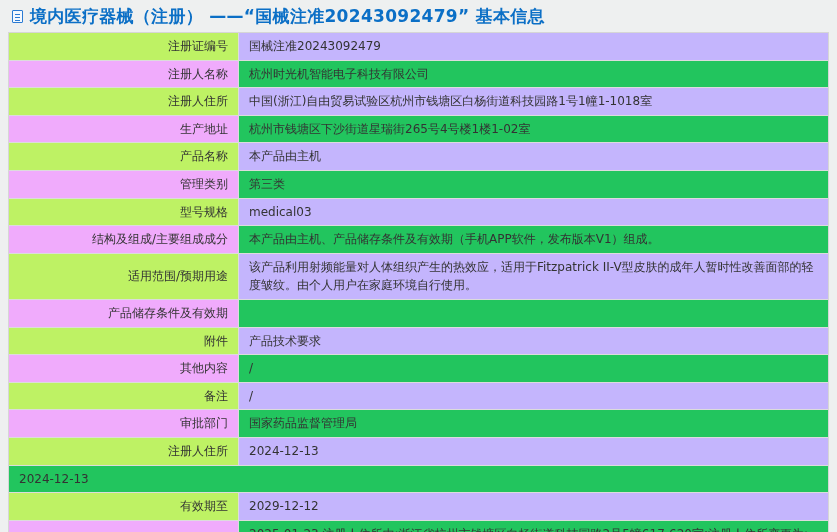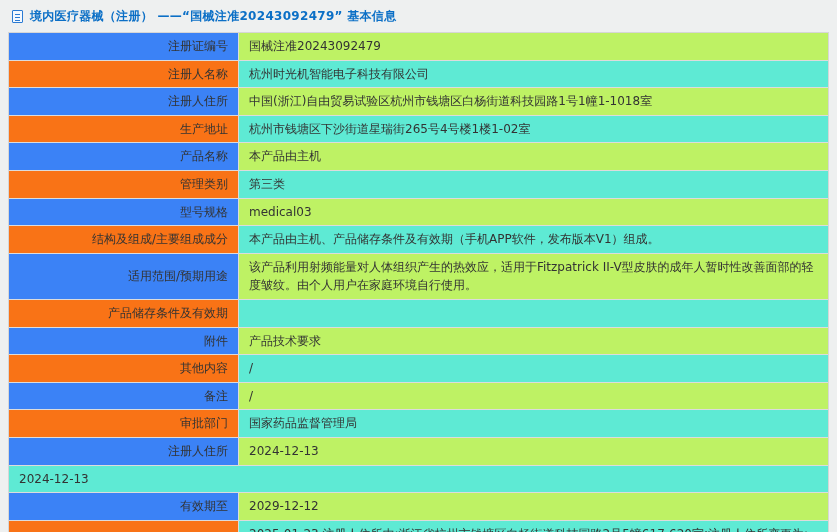--- a/index.html
+++ b/index.html
@@ -30,21 +30,21 @@
     content:"";
     position:absolute;
     left:2px; right:2px; top:3px;
     height:1px;
     background:#2b7bd3;
     box-shadow:0 3px 0 #2b7bd3, 0 6px 0 #2b7bd3;
   }
   .title {
     color:#0b6fc6;
     font-weight:bold;
-    font-size:12px;
+    font-size:17px;
     letter-spacing:0.3px;
   }
   .table {
     border:1px solid #d6d6d6;
     background:#fff;
   }
   .row {
     display:flex;
     border-bottom:1px solid #dcdcdc;
     min-height:24px;
@@ -54,32 +54,32 @@
     padding:4px 10px;
     line-height:1.55;
     display:flex;
     align-items:center;
   }
   .cell.label {
     width:230px;
     min-width:230px;
     justify-content:flex-end;
     text-align:right;
-    background:#3b82f6;
+    background:#bef264;
     border-right:1px solid #dcdcdc;
     color:#333;
   }
   .cell.value {
     flex:1;
-    background:#bef264;
+    background:#c4b5fd;
     text-align:left;
     word-break:break-all;
   }
-  .row.alt .cell.label { background:#f97316; }
-  .row.alt .cell.value { background:#5eead4; }
+  .row.alt .cell.label { background:#f0abfc; }
+  .row.alt .cell.value { background:#22c55e; }
 </style>
 </head>
 <body>
 
 <div class="page">
   <div class="header">
     <span class="doc-icon"></span>
     <span class="title">境内医疗器械（注册） ——“国械注准20243092479” 基本信息</span>
   </div>
   <div class="table" id="info-table">

